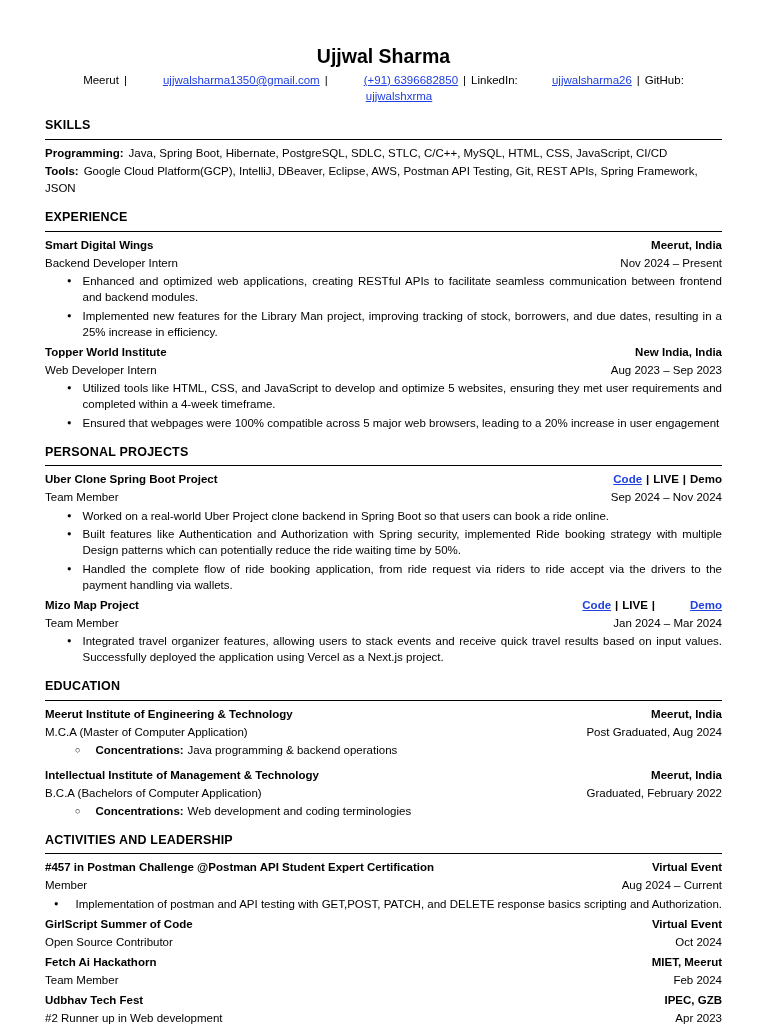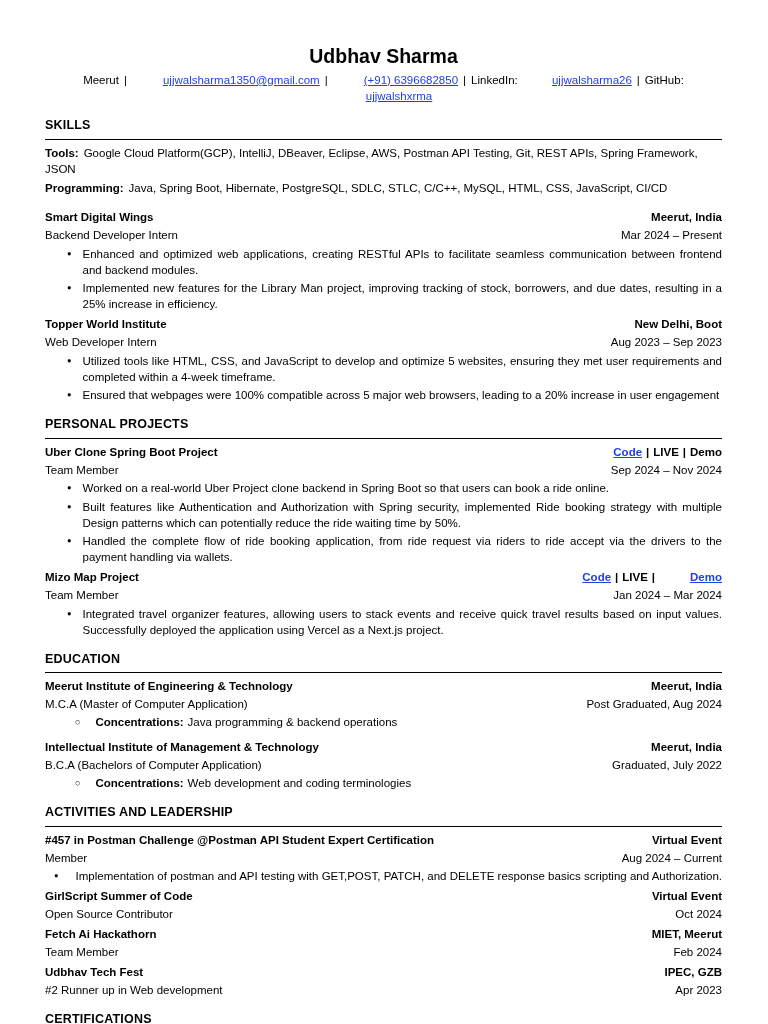--- a/index.html
+++ b/index.html
@@ -35,60 +35,61 @@
   .entry { margin-top:3px; }
   .entry + .entry { margin-top:4px; }
   .edu-entry + .edu-entry { margin-top:9px; }
   .plinks .psep { margin:0 4px; }
 </style>
 </head>
 <body>
 
 <div class="page">
 
-  <div class="name">Udbhav Sharma</div>
+  <div class="name">Ujjwal Sharma</div>
   <div class="contact">
     <span>Meerut</span><span class="sep">|</span><a class="lnk">ujjwalsharma1350@gmail.com</a><span class="sep">|</span><a class="lnk">(+91) 6396682850</a><span class="sep">|</span><span>LinkedIn:</span> <a class="lnk">ujjwalsharma26</a><span class="sep">|</span><span>GitHub:</span> <a class="lnk">ujjwalshxrma</a>
   </div>
 
   <div class="sec mt-sec">
     <div class="sec-title">SKILLS</div>
     <div class="skill-row">
+      <span class="b lbl">Programming:</span><span>Java, Spring Boot, Hibernate, PostgreSQL, SDLC, STLC, C/C++, MySQL, HTML, CSS, JavaScript, CI/CD</span>
+    </div>
+    <div class="skill-row">
       <span class="b lbl">Tools:</span><span>Google Cloud Platform(GCP), IntelliJ, DBeaver, Eclipse, AWS, Postman API Testing, Git, REST APIs, Spring Framework, JSON</span>
     </div>
-    <div class="skill-row">
-      <span class="b lbl">Programming:</span><span>Java, Spring Boot, Hibernate, PostgreSQL, SDLC, STLC, C/C++, MySQL, HTML, CSS, JavaScript, CI/CD</span>
-    </div>
-  </div>
-
-  <div class="sec mt-sec">
+  </div>
+
+  <div class="sec mt-sec">
+    <div class="sec-title">EXPERIENCE</div>
 
     <div class="entry">
       <div class="row">
         <span class="b">Smart Digital Wings</span>
         <span class="b">Meerut, India</span>
       </div>
       <div class="row">
         <span class="i">Backend Developer Intern</span>
-        <span class="i">Mar 2024 – Present</span>
+        <span class="i">Nov 2024 – Present</span>
       </div>
       <div class="bullet">
         <span class="dot">●</span>
         <span class="btxt">Enhanced and optimized web applications, creating RESTful APIs to facilitate seamless communication between frontend and backend modules.</span>
       </div>
       <div class="bullet">
         <span class="dot">●</span>
         <span class="btxt">Implemented new features for the Library Man project, improving tracking of stock, borrowers, and due dates, resulting in a 25% increase in efficiency.</span>
       </div>
     </div>
 
     <div class="entry">
       <div class="row">
         <span class="b">Topper World Institute</span>
-        <span class="b">New Delhi, Boot</span>
+        <span class="b">New India, India</span>
       </div>
       <div class="row">
         <span class="i">Web Developer Intern</span>
         <span class="i">Aug 2023 – Sep 2023</span>
       </div>
       <div class="bullet">
         <span class="dot">●</span>
         <span class="btxt">Utilized tools like HTML, CSS, and JavaScript to develop and optimize 5 websites, ensuring they met user requirements and completed within a 4-week timeframe.</span>
       </div>
       <div class="bullet">
@@ -162,21 +163,21 @@
       </div>
     </div>
 
     <div class="edu-entry">
       <div class="row">
         <span class="b">Intellectual Institute of Management &amp; Technology</span>
         <span class="b">Meerut, India</span>
       </div>
       <div class="row">
         <span class="i">B.C.A (Bachelors of Computer Application)</span>
-        <span class="i">Graduated, July 2022</span>
+        <span class="i">Graduated, February 2022</span>
       </div>
       <div class="conc">
         <span class="odot">○</span>
         <span><span class="b lbl">Concentrations:</span><span>Web development and coding terminologies</span></span>
       </div>
     </div>
   </div>
 
   <div class="sec mt-sec">
     <div class="sec-title">ACTIVITIES AND LEADERSHIP</div>

